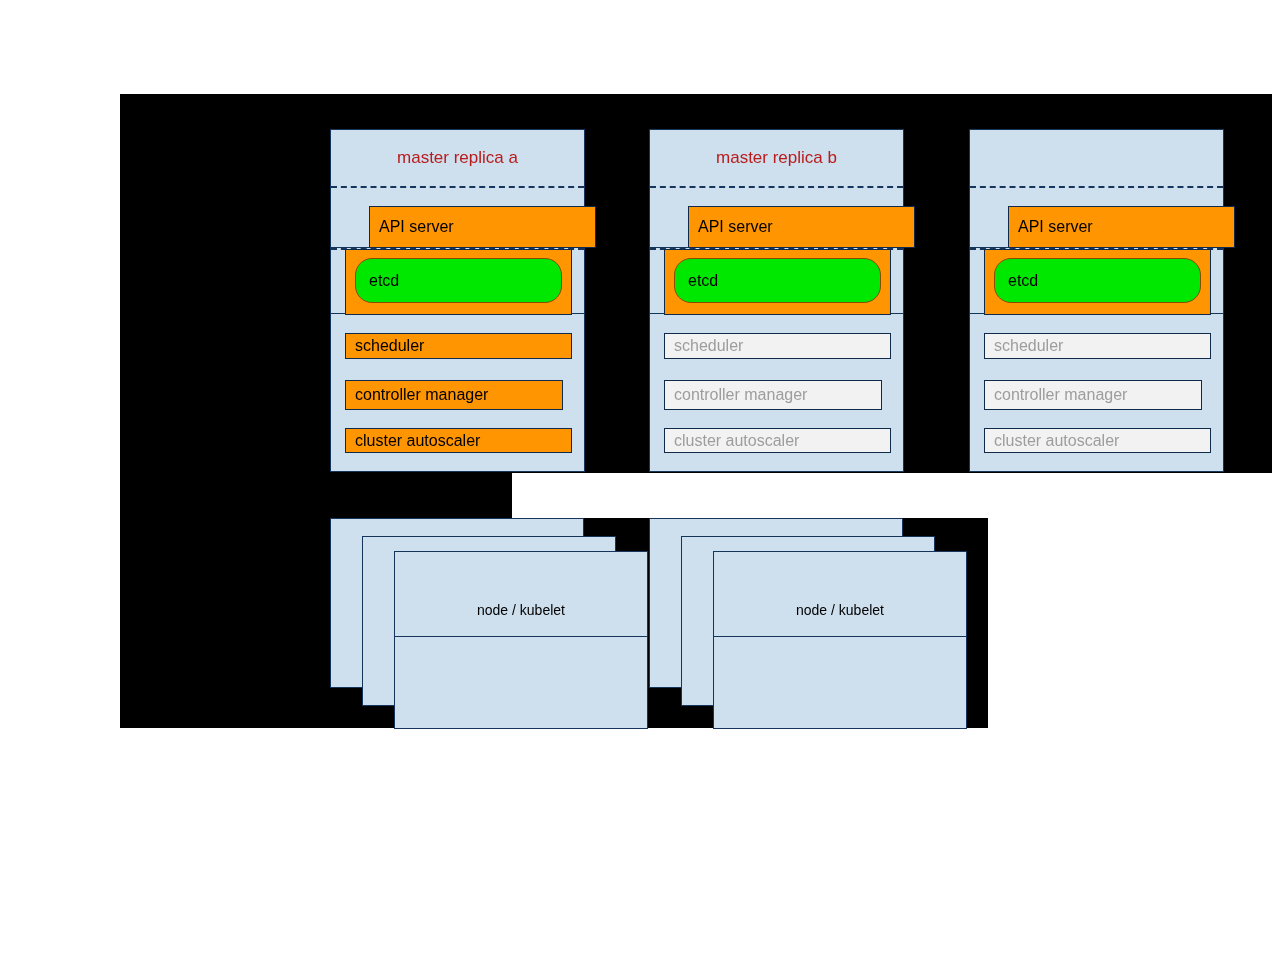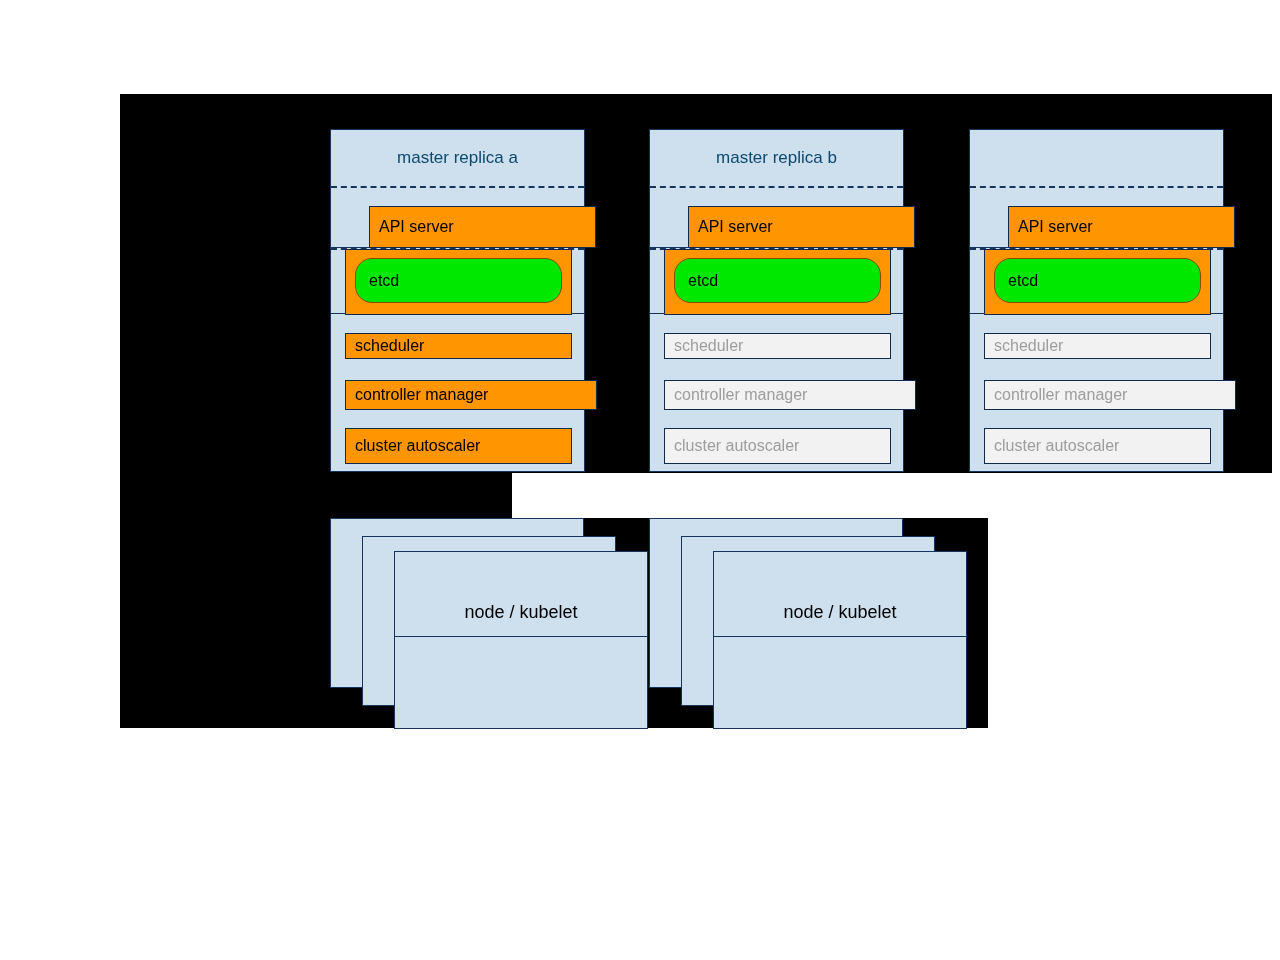--- a/index.html
+++ b/index.html
@@ -39,21 +39,21 @@
     height: 343px;
     width: 255px;
   }
   .replica-title {
     position: absolute;
     left: 0;
     right: 0;
     top: 18px;
     text-align: center;
     font-size: 17px;
-    color: #0c4a6e;
+    color: #b91c1c;
     line-height: 20px;
   }
   
   .dash-sep {
     position: absolute;
     left: 0;
     right: 0;
     border-top: 2px dashed #15355c;
     height: 0;
   }
@@ -107,43 +107,43 @@
     background: #00e800;
     border: 1px solid #8a4a00;
     border-radius: 17px;
     font-size: 16px;
     color: #000000;
     display: flex;
     align-items: center;
     padding-left: 13px;
   }
   .chip-sched { left: 14px; width: 227px; top: 203px; height: 26px; }
-  .chip-ctrl  { left: 14px; width: 252px; top: 250px; height: 30px; }
-  .chip-auto  { left: 14px; width: 227px; top: 298px; height: 36px; }
+  .chip-ctrl  { left: 14px; width: 218px; top: 250px; height: 30px; }
+  .chip-auto  { left: 14px; width: 227px; top: 298px; height: 25px; }
 
   
   .node-card {
     position: absolute;
     box-sizing: border-box;
     background: #cedfee;
     border: 1px solid #15355c;
     width: 254px;
     height: 170px;
   }
   .node-card.front {
     width: 254px;
     height: 178px;
   }
   .node-label {
     position: absolute;
     left: 0;
     right: 0;
     top: 50px;
     text-align: center;
-    font-size: 18px;
+    font-size: 14px;
     color: #000000;
   }
   .node-rule {
     position: absolute;
     left: 0;
     right: 0;
     top: 84px;
     height: 0;
     border-top: 1px solid #15355c;
   }

